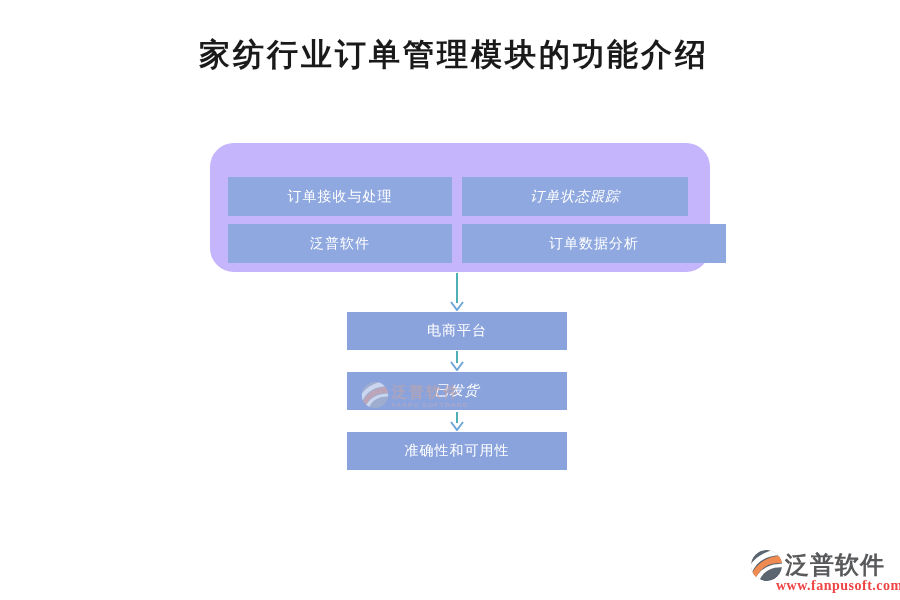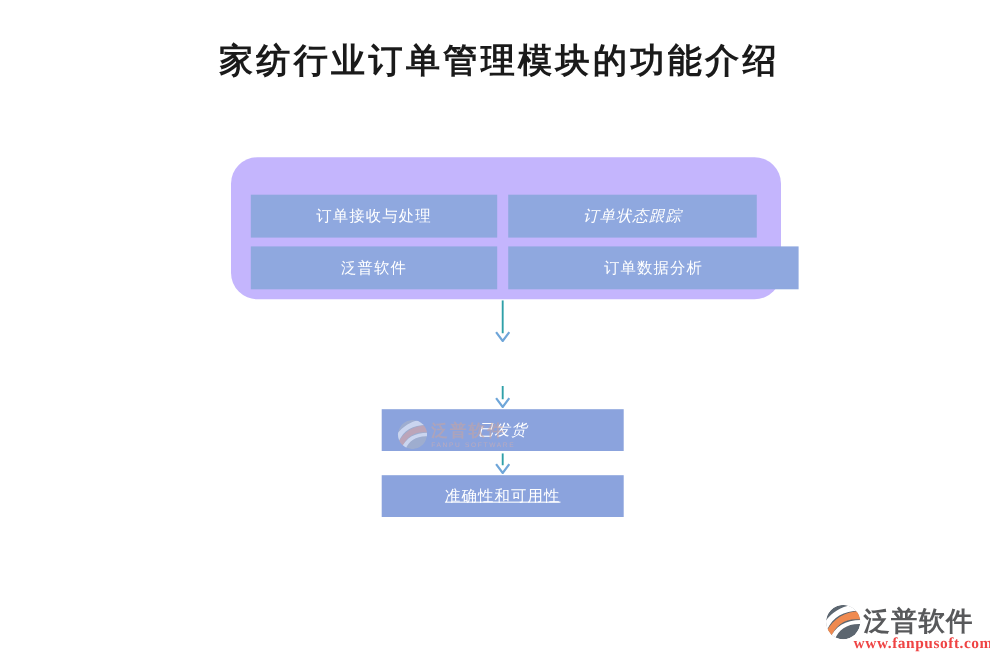--- a/index.html
+++ b/index.html
@@ -22,21 +22,21 @@
     display:flex;align-items:center;justify-content:center;letter-spacing:1px;
   }
   .pb0{left:18px;top:34px;width:224px;}
   .pb1{left:252px;top:34px;width:226px;font-style:italic;}
   .pb2{left:18px;top:81px;width:224px;}
   .pb3{left:252px;top:81px;width:264px;}
   .node{
     position:absolute;left:347px;width:220px;height:38px;background:#8BA3DD;color:#ffffff;
     font-size:14px;display:flex;align-items:center;justify-content:center;letter-spacing:1px;
   }
-  .n0{top:312px;}.n1{top:372px;font-style:italic;}.n2{top:432px;text-decoration:underline;}.n3{top:492px;}
+  .n0{top:312px;}.n1{top:372px;font-style:italic;}.n2{top:432px;}.n3{top:492px;}
   .arrow{position:absolute;left:449px;}
   .a1{top:273px;}.a2{top:351px;}.a3{top:412px;}
   .watermark{
     position:absolute;left:361px;top:381px;display:flex;align-items:flex-start;gap:3px;
     opacity:0.55;pointer-events:none;
   }
   .wicon{width:28px;height:28px;}
   .wtext{display:flex;flex-direction:column;margin-top:3px;}
   .wbrand{font-size:15px;font-weight:700;color:#C9A49E;letter-spacing:2px;line-height:16px;}
   .wsub{font-size:6px;color:#DFAFA5;letter-spacing:1.5px;margin-top:2px;}
@@ -63,20 +63,21 @@
     <div class="pbtn pb1">订单状态跟踪</div>
     <div class="pbtn pb2">泛普软件</div>
     <div class="pbtn pb3">订单数据分析</div>
   </div>
 
   <svg class="arrow a1" width="16" height="38" viewBox="0 0 16 38">
     <line x1="8" y1="0" x2="8" y2="30" stroke="#2FA0A8" stroke-width="1.7"></line>
     <polyline points="2,29 8,37 14,29" fill="none" stroke="#6FA6D9" stroke-width="2"></polyline>
   </svg>
 
+  <div class="node n0">电商平台</div>
 
   <svg class="arrow a2" width="16" height="20" viewBox="0 0 16 20">
     <line x1="8" y1="0" x2="8" y2="12" stroke="#2FA0A8" stroke-width="1.7"></line>
     <polyline points="2,11 8,19 14,11" fill="none" stroke="#6FA6D9" stroke-width="2"></polyline>
   </svg>
 
   <div class="node n1">已发货</div>
 
   <svg class="arrow a3" width="16" height="19" viewBox="0 0 16 19">
     <line x1="8" y1="0" x2="8" y2="11" stroke="#2FA0A8" stroke-width="1.7"></line>

